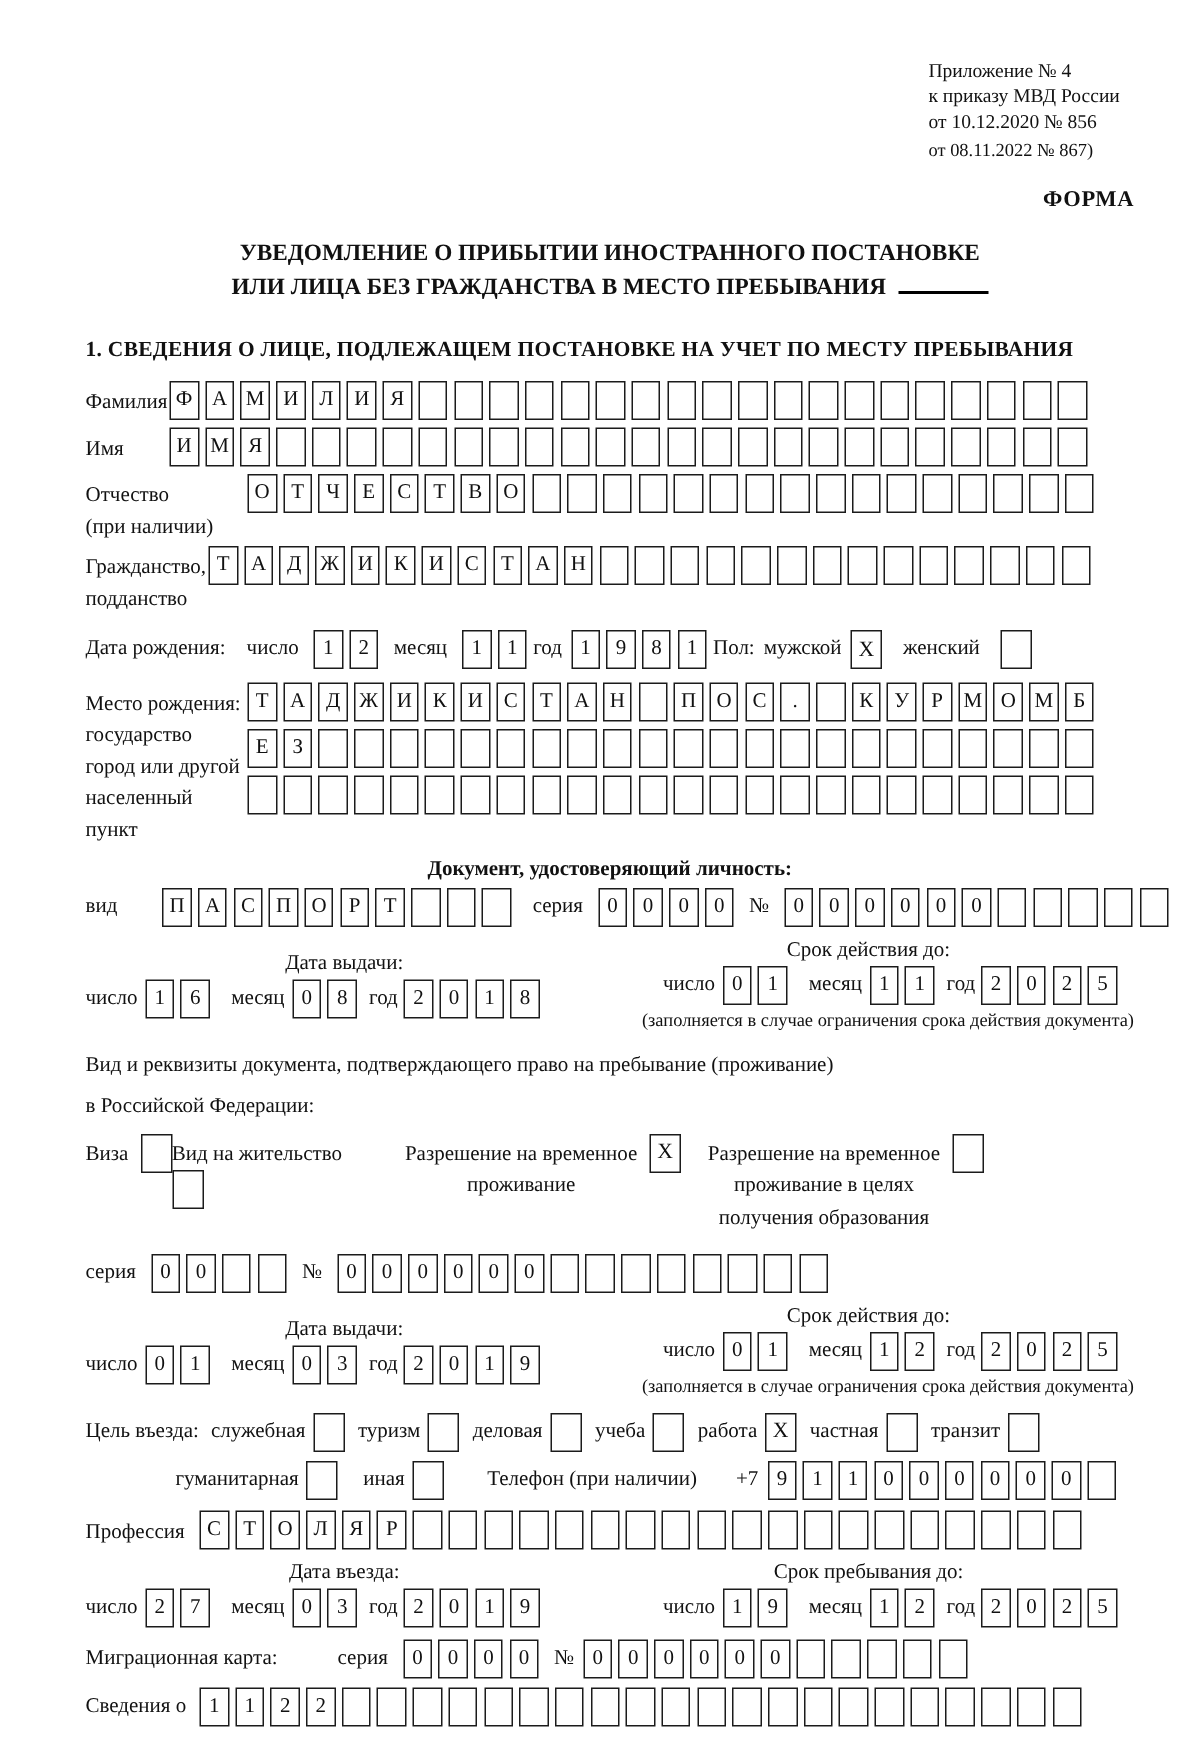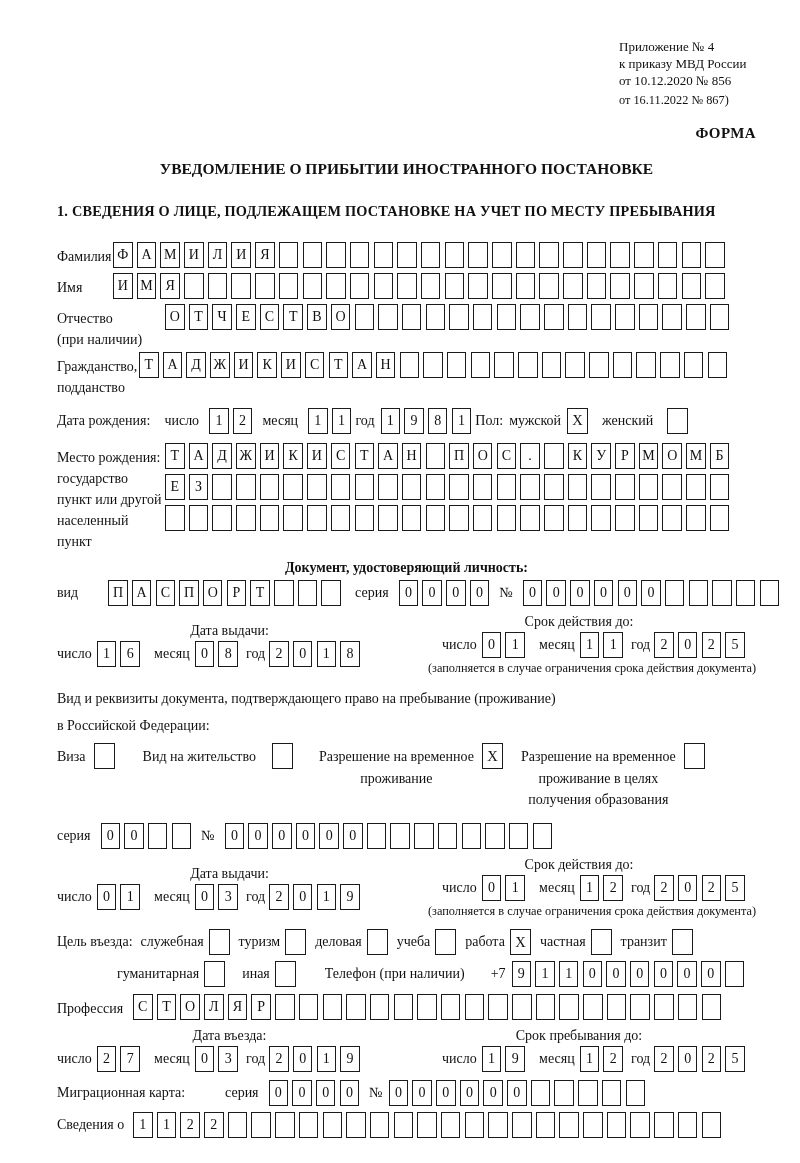--- a/index.html
+++ b/index.html
@@ -49,31 +49,32 @@
 <body>
 
 <div class="page">
 
   <div class="annex">
     <div>Приложение № 4</div>
     <div>к приказу МВД России</div>
     <div>от 10.12.2020 № 856</div>
   </div>
   <div class="amend">
-    <div>от 16.11.2022 № 867)</div>
+    <div>от 08.11.2022 № 867)</div>
   </div>
   <div class="forma">ФОРМА</div>
 
   <div class="title">
     <div>УВЕДОМЛЕНИЕ О ПРИБЫТИИ ИНОСТРАННОГО ПОСТАНОВКЕ</div>
+    <div><span>ИЛИ ЛИЦА БЕЗ ГРАЖДАНСТВА В МЕСТО ПРЕБЫВАНИЯ</span><span class="blank-line"></span></div>
   </div>
 
   <div class="sec-head">1. СВЕДЕНИЯ О ЛИЦЕ, ПОДЛЕЖАЩЕМ ПОСТАНОВКЕ НА УЧЕТ ПО МЕСТУ ПРЕБЫВАНИЯ</div>
 
-  <div class="frow" style="margin-top:22px;">
+  <div class="frow" style="margin-top:12px;">
     <div class="flabel" style="width:56px;">Фамилия</div>
     <div class="boxes">
         <span class="box">Ф</span>
         <span class="box">А</span>
         <span class="box">М</span>
         <span class="box">И</span>
         <span class="box">Л</span>
         <span class="box">И</span>
         <span class="box">Я</span>
         <span class="box"></span>
@@ -220,21 +221,21 @@
     <span class="sp6">мужской</span>
     <span class="cbox sp6">X</span>
     <span class="sp14">женский</span>
     <span class="cbox sp14"></span>
   </div>
 
   <div class="frow" style="margin-top:9px;">
     <div class="flabel" style="width:108px;">
       <div>Место рождения:</div>
       <div>государство</div>
-      <div>пункт или другой</div>
+      <div>город или другой</div>
       <div>населенный пункт</div>
     </div>
     <div>
       <div class="boxes" style="margin-bottom:5px;">
           <span class="box">Т</span>
           <span class="box">А</span>
           <span class="box">Д</span>
           <span class="box">Ж</span>
           <span class="box">И</span>
           <span class="box">К</span>
@@ -401,21 +402,21 @@
   <div class="intro">
     <div>Вид и реквизиты документа, подтверждающего право на пребывание (проживание)</div>
     <div>в Российской Федерации:</div>
   </div>
 
   <div class="opt-row">
     <div class="opt">
       <div class="olabel">Виза</div>
       <span class="cbox"></span>
     </div>
-    <div class="opt" style="margin-left:28px;">
+    <div class="opt" style="flex-direction:column;">
       <div class="olabel" style="margin-right:16px;">Вид на жительство</div>
       <span class="cbox"></span>
     </div>
     <div class="opt" style="margin-left:26px;">
       <div class="olabel">
         <div>Разрешение на временное</div>
         <div>проживание</div>
       </div>
       <span class="cbox">X</span>
     </div>

